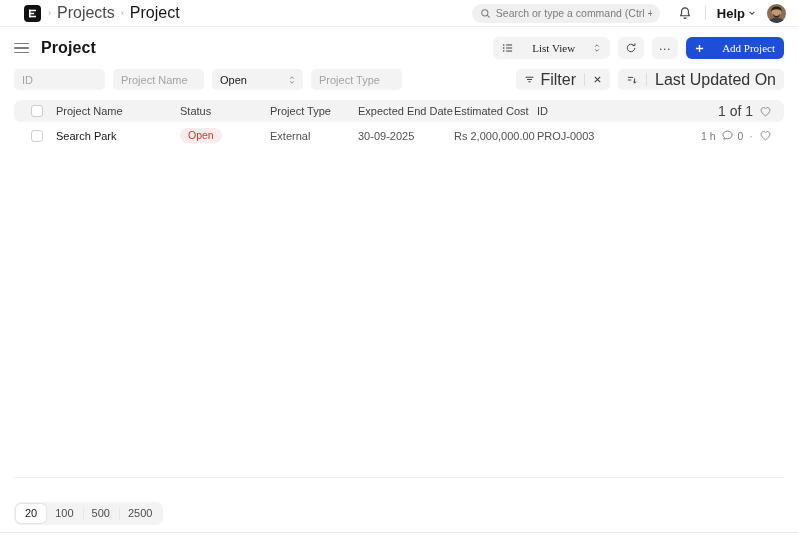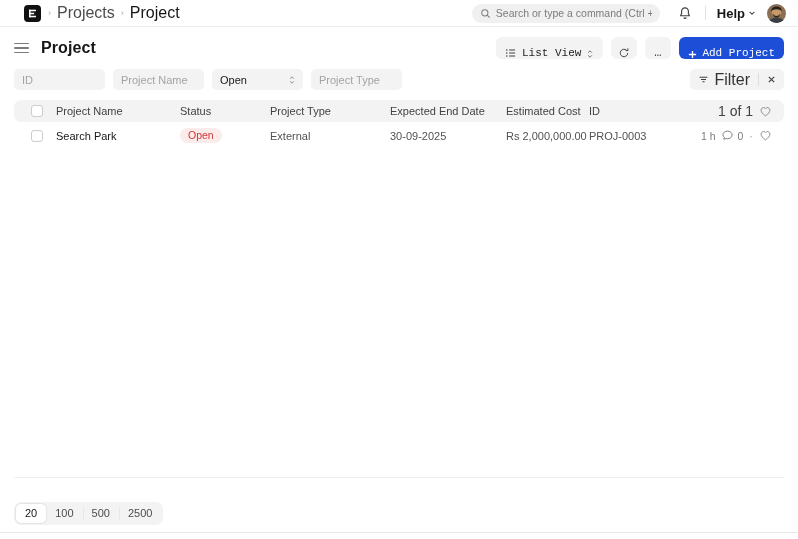--- a/index.html
+++ b/index.html
@@ -24,21 +24,21 @@
   .avatar { width:19px; height:19px; border-radius:50%; overflow:hidden; margin-left:11px; flex-shrink:0; cursor:pointer; border:none; padding:0; background:none; }
 
   
   .main { flex:1; display:flex; flex-direction:column; padding:0 14px; min-height:0; }
 
   .title-row { display:flex; align-items:center; margin-top:10px; flex-shrink:0; }
   .hamburger { background:none; border:none; cursor:pointer; padding:2px 0; display:flex; flex-direction:column; gap:3px; width:15px; }
   .hamburger span { height:1.6px; background:#7c7c7c; border-radius:1px; display:block; }
   .page-title { font-size:16px; font-weight:700; margin-left:12px; letter-spacing:.1px; }
   .title-actions { margin-left:auto; display:flex; align-items:center; gap:8px; }
-  .btn { height:22px; background:#f3f3f3; border:none; border-radius:6px; font-family:Liberation Mono, monospace; font-size:11px; color:#1f1f1f; display:inline-flex; align-items:flex-end; gap:5px; padding:0 9px; cursor:pointer; white-space:nowrap; }
+  .btn { height:22px; background:#f3f3f3; border:none; border-radius:6px; font-family:Liberation Serif, serif; font-size:11px; color:#1f1f1f; display:inline-flex; align-items:center; gap:18px; padding:0 9px; cursor:pointer; white-space:nowrap; }
   .btn-icon { width:26px; padding:0; justify-content:center; }
   .btn-primary { background:#1d4ed8; color:#fff; font-weight:500; }
   .ellipsis-glyph { font-size:12px; color:#404040; letter-spacing:1px; line-height:1; margin-top:-4px; }
 
   
   .filter-row { display:flex; align-items:center; margin-top:10px; gap:8px; flex-shrink:0; }
   .f-input { width:91px; height:21px; background:#f3f3f3; border:none; border-radius:5px; font-family:inherit; font-size:11px; color:#171717; padding:0 8px; outline:none; }
   .f-input::placeholder { color:#a3a3a3; opacity:1; }
   .f-select { width:91px; height:21px; background:#f3f3f3; border:none; border-radius:5px; font-family:inherit; font-size:11px; display:flex; align-items:center; justify-content:space-between; padding:0 7px 0 8px; cursor:pointer; }
   .f-select .val { color:#171717; }
@@ -50,21 +50,21 @@
 
   
   .thead { margin-top:10px; height:22px; background:#f3f3f3; border-radius:7px; display:flex; align-items:center; padding:0 12px 0 17px; font-size:11px; color:#424242; font-weight:500; flex-shrink:0; }
   .trow { height:27px; display:flex; align-items:center; padding:0 12px 0 17px; font-size:11px; color:#525252; flex-shrink:0; }
   .col-check { width:12px; margin-right:13px; flex-shrink:0; }
   .checkbox { width:12px; height:12px; border:1px solid #cccccc; border-radius:3px; background:#fff; cursor:pointer; display:block; padding:0; }
   .col-name { width:124px; flex-shrink:0; }
   .trow .col-name { color:#171717; cursor:pointer; }
   .col-status { width:90px; flex-shrink:0; }
   .col-type { width:88px; flex-shrink:0; }
-  .col-date { width:116px; flex-shrink:0;margin-left:32px; }
+  .col-date { width:96px; flex-shrink:0; }
   .col-cost { width:74px; flex-shrink:0; text-align:right; white-space:nowrap; }
   .col-id { flex:1; padding-left:9px; min-width:0; }
   .col-meta { display:flex; align-items:center; gap:6px; color:#6f6f6f; flex-shrink:0; }
   .count-label { font-size:14px; color:#424242; font-weight:400; }
   .badge-open { display:inline-block; padding:2px 8px 3px; border-radius:10px; font-size:10.5px; background:#fcebeb; color:#cf3636; line-height:1; }
   .meta-time { font-size:10.5px; color:#7c7c7c; }
   .meta-comment { display:flex; align-items:center; gap:3px; background:none; border:none; padding:0; cursor:pointer; font-family:inherit; font-size:10.5px; color:#7c7c7c; }
   .meta-dot { color:#9a9a9a; }
   .heart-btn { background:none; border:none; padding:0; cursor:pointer; display:flex; align-items:center; }
 
@@ -191,20 +191,32 @@
             <svg width="11" height="11" viewBox="0 0 14 14" fill="none" stroke="#404040" stroke-width="1.3">
                 <path d="M2 4h10M3.8 7h6.4M5.6 10h2.8"></path>
               </svg>
             <span>Filter</span>
           </button>
           <span class="seg-div"></span>
           <button class="seg">
             <svg width="9" height="9" viewBox="0 0 10 10" fill="none" stroke="#404040" stroke-width="1.3">
                 <path d="M2 2l6 6M8 2l-6 6"></path>
               </svg>
+          </button>
+        </div>
+        <div class="seg-group">
+          <button class="seg">
+            <svg width="12" height="12" viewBox="0 0 16 16" fill="none" stroke="#404040" stroke-width="1.3">
+                <path d="M2.5 4.5h7M2.5 8h4.5"></path>
+                <path d="M11.5 6v6M9.6 10.2l1.9 1.9 1.9-1.9"></path>
+              </svg>
+          </button>
+          <span class="seg-div"></span>
+          <button class="seg">
+            <span>Last Updated On</span>
           </button>
         </div>
       </div>
     </div>
 
     <div class="thead">
       <span class="col-check">
         <button class="checkbox"></button>
       </span>
       <span class="col-name">Project Name</span>

